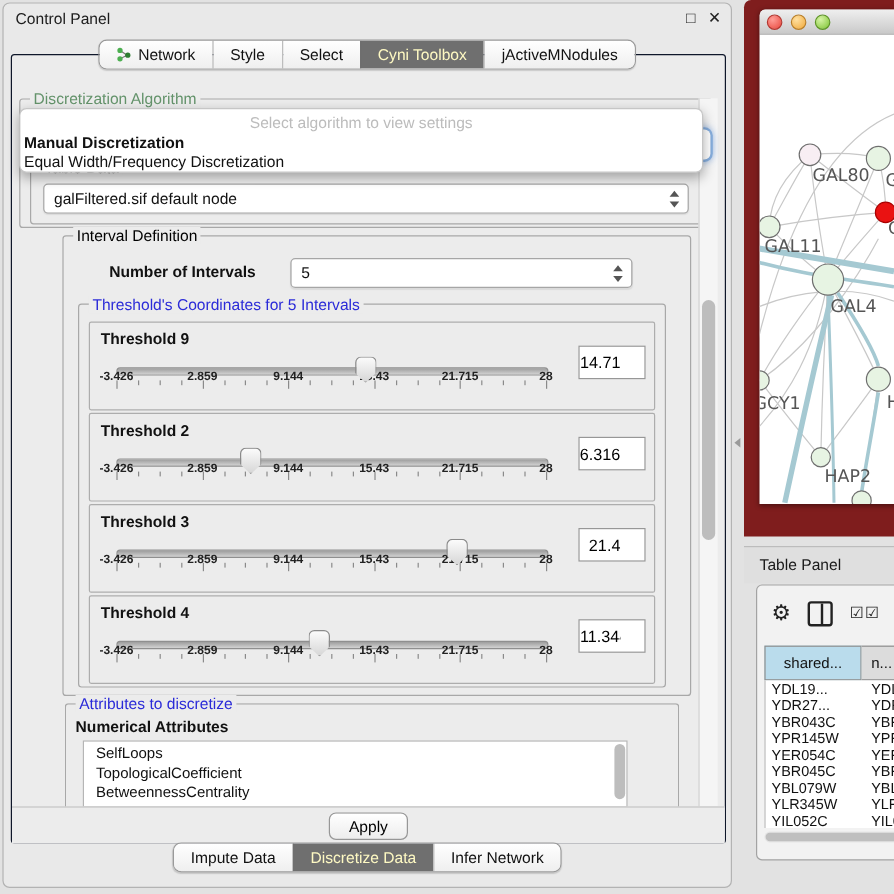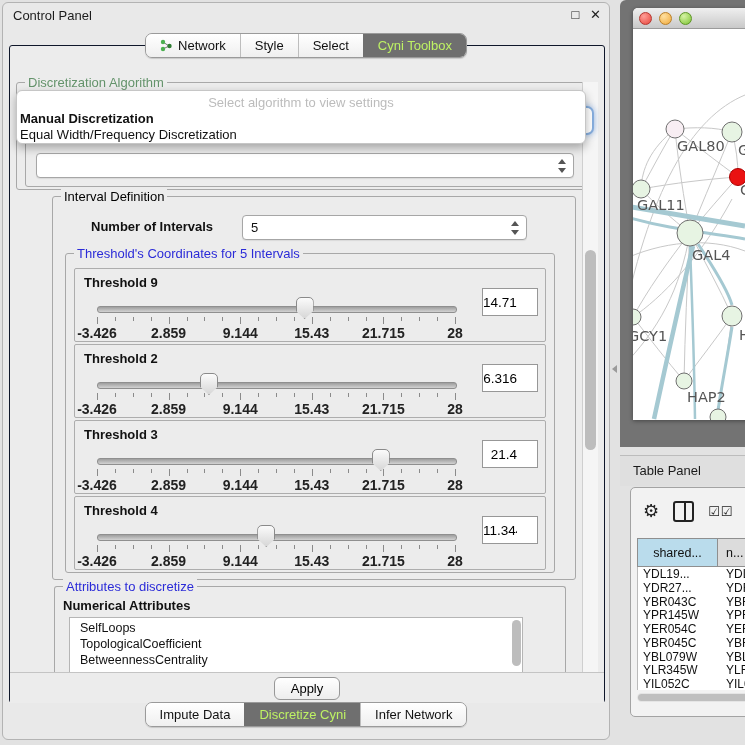--- a/index.html
+++ b/index.html
@@ -13,21 +13,21 @@
   .cp-icons{position:absolute;right:8px;top:4px;font-size:13px;color:#222;}
   .cp-icons span{margin-left:7px;cursor:default;}
   .cp-close{font-weight:bold;}
   
   .tabbar{position:absolute;top:30px;left:0;right:0;display:flex;justify-content:center;z-index:30;}
   .tabgroup{display:flex;border:1px solid #9a9a9a;border-radius:7px;overflow:hidden;
             box-shadow:0 1px 1px rgba(0,0,0,.15);}
   .tab{padding:4px 14px 4px 14px;font-size:13px;background:linear-gradient(#ffffff,#efefef);
        color:#111;border-left:1px solid #bdbdbd;display:flex;align-items:center;gap:5px;white-space:nowrap;}
   .tab:first-child{border-left:none;}
-  .tab.sel{background:#6f6f6f;color:#bef264;border-left-color:#6f6f6f;}
+  .tab.sel{background:#6f6f6f;color:#fef9c3;border-left-color:#6f6f6f;}
   .net-ico{width:13px;height:13px;display:inline-block;}
   
   .content{position:absolute;left:6px;top:42px;width:594px;height:656px;background:#ececec;
            border:1px solid #0f172a;border-radius:3px;}
   .group{position:absolute;border:1px solid #a8a8a8;border-radius:3px;}
   .group-title{position:absolute;top:-8px;left:8px;background:#ececec;padding:0 3px;font-size:13px;}
   .t-green{color:#000000;}
   .t-blue{color:#2b2bd8;}
   .t-gray{color:#3a3a3a;}
   
@@ -51,21 +51,21 @@
            height:72px;right:8px;}
   .thr-label{position:absolute;left:9px;top:6px;font-weight:bold;font-size:13px;}
   .sl-track{position:absolute;left:22px;top:37px;width:358px;height:5px;border-radius:3px;
             background:linear-gradient(#9e9e9e,#d2d2d2);border:1px solid #8f8f8f;}
   .sl-thumb{position:absolute;top:28px;width:16px;height:20px;background:linear-gradient(#fbfbfb,#d7d7d7);
             border:1px solid #8a8a8a;border-radius:5px 5px 2px 2px;
             clip-path:polygon(0 0,100% 0,100% 62%,50% 100%,0 62%);}
   .tick{position:absolute;top:48px;width:1px;background:#8a8a8a;}
   .tick.maj{height:7px;}
   .tick.min{height:4px;}
-  .tick-lab{position:absolute;top:56px;transform:translateX(-50%);font-size:14px;font-weight:bold;color:#222;}
+  .tick-lab{position:absolute;top:40px;transform:translateX(-50%);font-size:10px;font-weight:bold;color:#222;}
   .thr-val{position:absolute;right:7px;top:19px;width:56px;height:28px;border:1px solid #979797;background:#fff;
            font-size:13.5px;text-align:right;padding:0 20px 0 0;font-family:"Liberation Sans",sans-serif;box-sizing:border-box;}
   
   .attr-list{position:absolute;left:14px;top:30px;width:452px;height:54px;background:#fff;border:1px solid #b5b5b5;
              overflow:hidden;}
   .attr-item{font-size:12.5px;line-height:16px;padding-left:10px;white-space:nowrap;}
   .attr-scroll{position:absolute;right:1px;top:2px;width:9px;height:46px;background:#bdbdbd;border-radius:5px;}
   
   .v-scroll{position:absolute;left:572px;top:36px;width:15px;height:590px;background:#f5f5f5;
             border-left:1px solid #cfcfcf;}
@@ -74,21 +74,21 @@
   .apply-bar{position:absolute;left:0;right:0;top:626px;height:30px;border-top:1px solid #c4c4c4;
              background:#ececec;display:flex;justify-content:center;align-items:center;}
   .btn{font-size:13px;padding:3px 16px;background:linear-gradient(#ffffff,#ededed);border:1px solid #979797;
        border-radius:6px;}
   
   .bottom-tabbar{position:absolute;left:0;right:0;top:699px;display:flex;justify-content:center;}
   
   .resize-handle{position:absolute;left:612px;top:365px;width:0;height:0;border-top:4px solid transparent;
                  border-bottom:4px solid transparent;border-right:5px solid #9a9a9a;}
   
-  .net-frame{position:absolute;left:620px;top:0;width:125px;height:447px;background:#737373;
+  .net-frame{position:absolute;left:620px;top:0;width:125px;height:447px;background:#7f1d1d;
              border-top-left-radius:6px;overflow:hidden;}
   .net-child{position:absolute;left:13px;top:8px;width:160px;height:412px;background:#fff;
              border-top-left-radius:5px;overflow:hidden;box-shadow:0 1px 4px rgba(0,0,0,.4);}
   .net-titlebar{height:20px;background:linear-gradient(#efefef,#c9c9c9);border-bottom:1px solid #9b9b9b;
                 display:flex;align-items:center;padding-left:6px;gap:7px;}
   .light{width:11px;height:11px;border-radius:50%;}
   .light.r{background:radial-gradient(circle at 35% 30%,#ff9e97,#e8463c);border:1px solid #b33730;}
   .light.y{background:radial-gradient(circle at 35% 30%,#ffe0a0,#f0a93a);border:1px solid #b97f28;}
   .light.g{background:radial-gradient(circle at 35% 30%,#d6f3a5,#7cc332);border:1px solid #5d9426;}
   .net-canvas{display:block;background:#fff;}
@@ -143,31 +143,35 @@
         </div>
         <div class="tab">
           <span>Style</span>
         </div>
         <div class="tab">
           <span>Select</span>
         </div>
         <div class="tab sel">
           <span>Cyni Toolbox</span>
         </div>
+        <div class="tab">
+          <span>jActiveMNodules</span>
+        </div>
       </div>
   </div>
 
   <div class="content">
 
     <div class="group" style="left:6px;top:36px;width:576px;height:106px;">
       <span class="group-title" style="color:#64936b;">Discretization Algorithm</span>
 
       <div class="group" style="left:8px;top:56px;width:558px;height:46px;">
         <span class="group-title t-gray">Table Data</span>
         <div class="combo" style="left:10px;top:13px;right:10px;">
+          <span>galFiltered.sif default node</span>
           <span class="stepper"></span>
         </div>
       </div>
     </div>
 
     <div class="focus-combo"></div>
 
     <div class="algo-popup">
       <div class="popup-placeholder">Select algorithm to view settings</div>
       <div class="popup-item b" style="top:20px;">Manual Discretization</div>
@@ -343,21 +347,21 @@
       <button class="btn">Apply</button>
     </div>
   </div>
 
   <div class="bottom-tabbar">
     <div class="tabgroup" id="bottomTabs">
         <div class="tab">
           <span>Impute Data</span>
         </div>
         <div class="tab sel">
-          <span>Discretize Cyni</span>
+          <span>Discretize Data</span>
         </div>
         <div class="tab">
           <span>Infer Network</span>
         </div>
       </div>
   </div>
 </div>
 
 <div class="resize-handle"></div>
 

